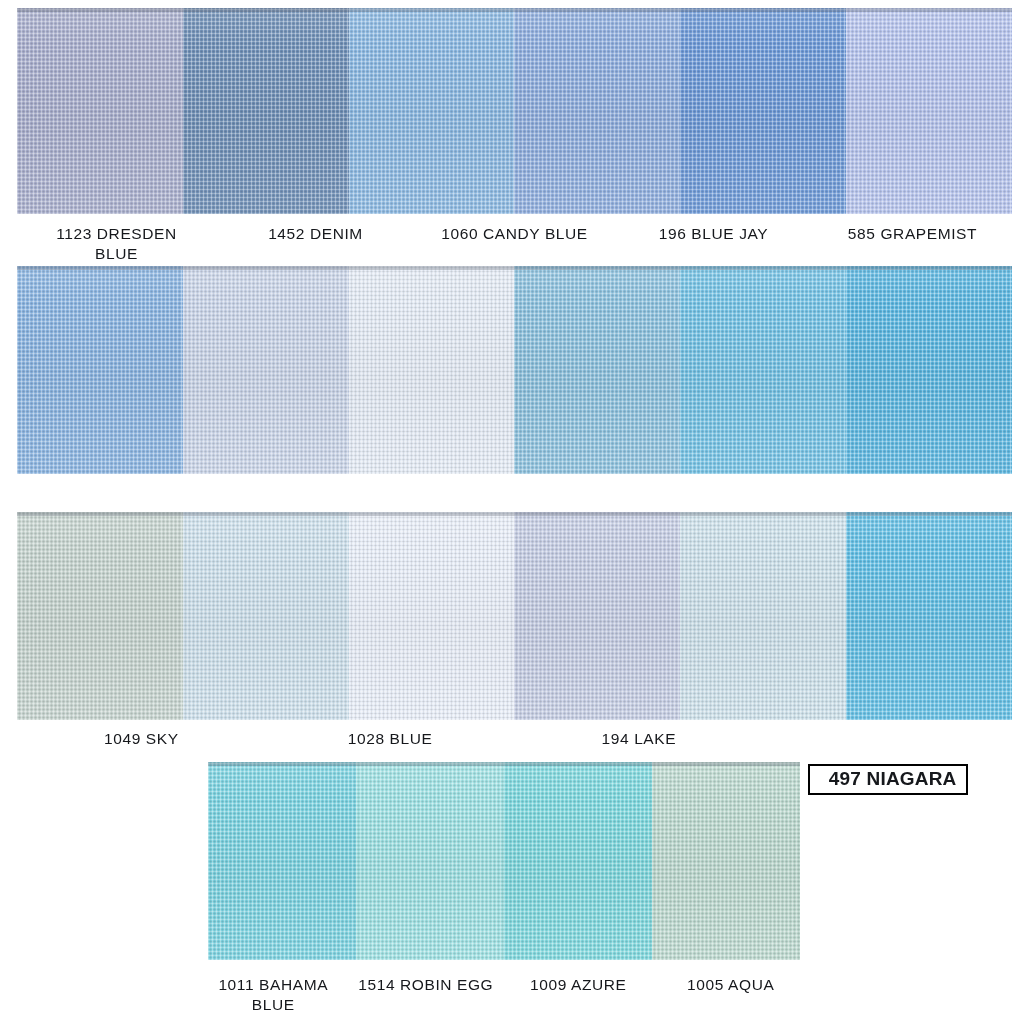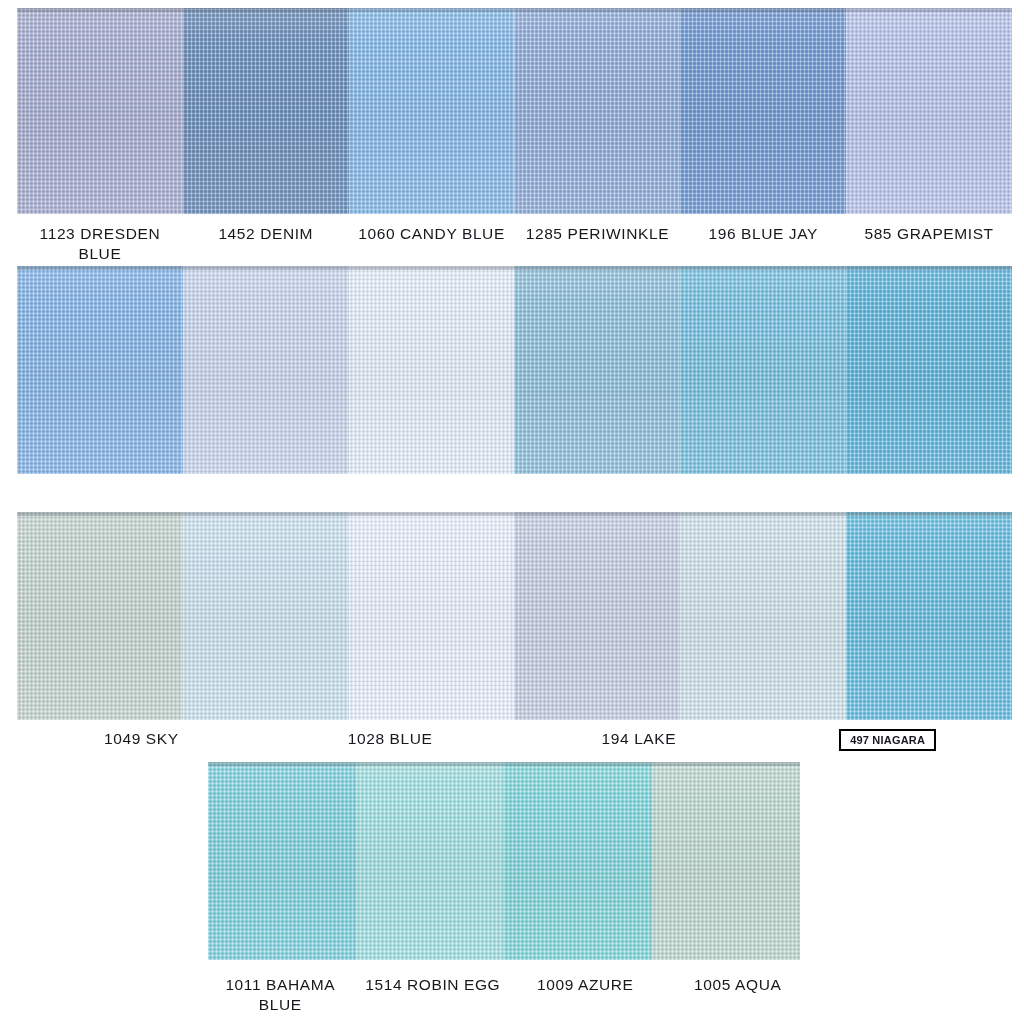--- a/index.html
+++ b/index.html
@@ -105,23 +105,24 @@
   }
 
   .label-cell.boxed {
     font-weight: bold;
     letter-spacing: 0.2px;
   }
 
   .label-cell.boxed .boxwrap {
     display: inline-block;
     border: 2.5px solid #000000;
-    padding: 3px 9px 3px 9px;
+    padding: 3px 9px 3px 19px;
     line-height: 1.1;
-    font-size: 11px;
+    font-size: 19px;
+    margin-top: 35px;
   }
 </style>
 </head>
 <body>
 
 <div id="chart">
 
   <div class="swatch-row" id="row1-swatches" style="left:17px; top:8px; width:995px; height:206px;">
     <div class="swatch-band">
         <div class="swatch" style="background: rgb(167, 173, 204);">
@@ -154,21 +155,20 @@
           <div class="shade"></div>
           <div class="topedge"></div>
         </div>
       </div>
   </div>
   <div class="labels-row" id="row1-labels" style="left:17px; top:224px; width:995px;">
       <div class="label-cell">1123 DRESDEN
 BLUE</div>
       <div class="label-cell">1452 DENIM</div>
       <div class="label-cell">1060 CANDY BLUE</div>
-      <div class="label-cell">1285 PERIWINKLE</div>
       <div class="label-cell">196 BLUE JAY</div>
       <div class="label-cell">585 GRAPEMIST</div>
     </div>
 
   <div class="swatch-row" id="row2-swatches" style="left:17px; top:266px; width:995px; height:208px;">
     <div class="swatch-band">
         <div class="swatch" style="background: rgb(137, 179, 224);">
           <div class="weave"></div>
           <div class="shade"></div>
           <div class="topedge"></div>
@@ -259,21 +259,21 @@
           <div class="shade"></div>
           <div class="topedge"></div>
         </div>
         <div class="swatch" style="background: rgb(187, 216, 206);">
           <div class="weave"></div>
           <div class="shade"></div>
           <div class="topedge"></div>
         </div>
       </div>
   </div>
-  <div class="labels-row" id="row4-labels" style="left:204px; top:975px; width:610px;">
+  <div class="labels-row" id="row4-labels" style="left:197px; top:975px; width:610px;">
       <div class="label-cell">1011 BAHAMA
 BLUE</div>
       <div class="label-cell">1514 ROBIN EGG</div>
       <div class="label-cell">1009 AZURE</div>
       <div class="label-cell">1005 AQUA</div>
     </div>
 
 </div>
 
 </body></html>

